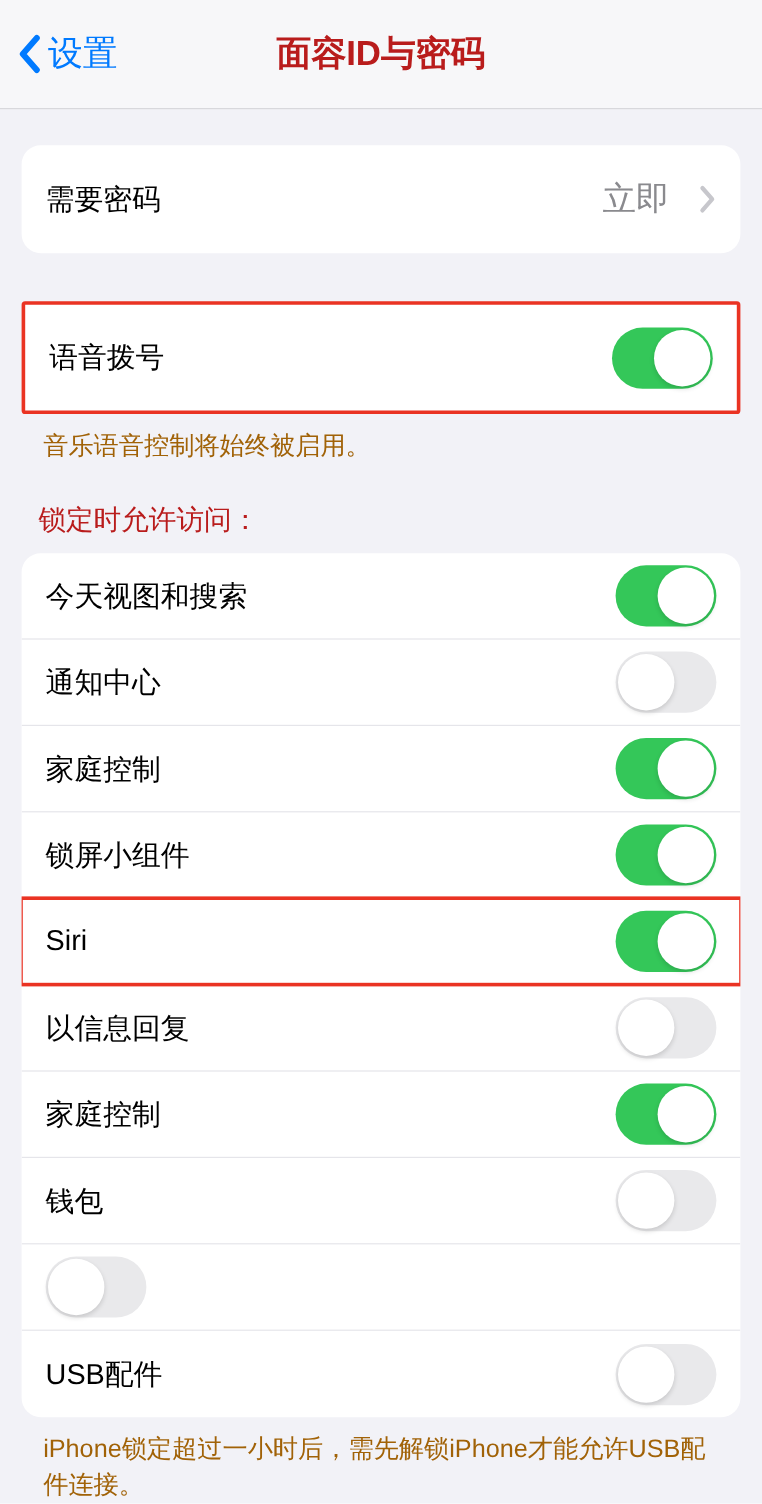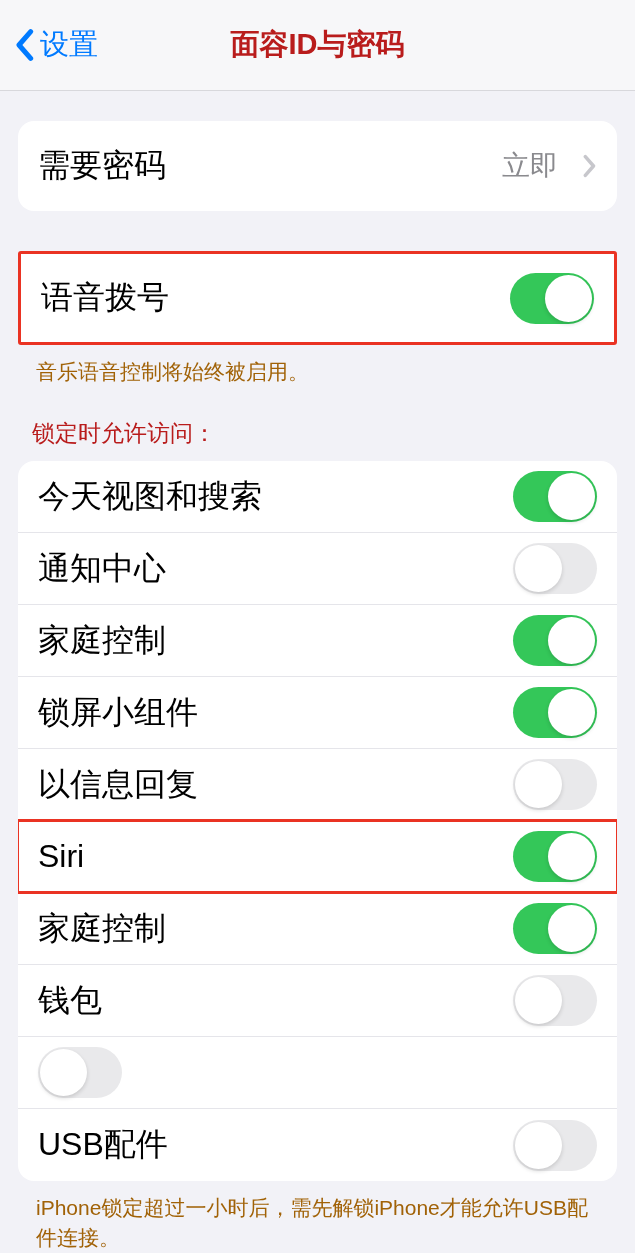--- a/index.html
+++ b/index.html
@@ -78,21 +78,21 @@
       position: absolute;
       left: -2px;
       right: -2px;
       top: -2px;
       bottom: -2px;
       border: 3px solid #ea3323;
       pointer-events: none;
       z-index: 10;
     }
     .row-label {
-      font-size: 32px;
+      font-size: 24px;
       color: #000;
     }
     .row-right {
       display: flex;
       align-items: center;
       gap: 25px;
     }
     .row-value {
       font-size: 28px;
       color: #8a8a8e;
@@ -209,33 +209,33 @@
         <div class="toggle on">
           <div class="toggle-knob"></div>
         </div>
       </div>
       <div class="row short">
         <span class="row-label">锁屏小组件</span>
         <div class="toggle on">
           <div class="toggle-knob"></div>
         </div>
       </div>
-      <div class="row short">
-        <span class="row-label">以信息回复</span>
-        <div class="toggle off">
-          <div class="toggle-knob"></div>
-        </div>
-      </div>
       <div class="row short highlighted">
         <span class="row-label">Siri</span>
         <div class="toggle on">
           <div class="toggle-knob"></div>
         </div>
       </div>
       <div class="row short">
+        <span class="row-label">以信息回复</span>
+        <div class="toggle off">
+          <div class="toggle-knob"></div>
+        </div>
+      </div>
+      <div class="row short">
         <span class="row-label">家庭控制</span>
         <div class="toggle on">
           <div class="toggle-knob"></div>
         </div>
       </div>
       <div class="row short">
         <span class="row-label">钱包</span>
         <div class="toggle off">
           <div class="toggle-knob"></div>
         </div>

